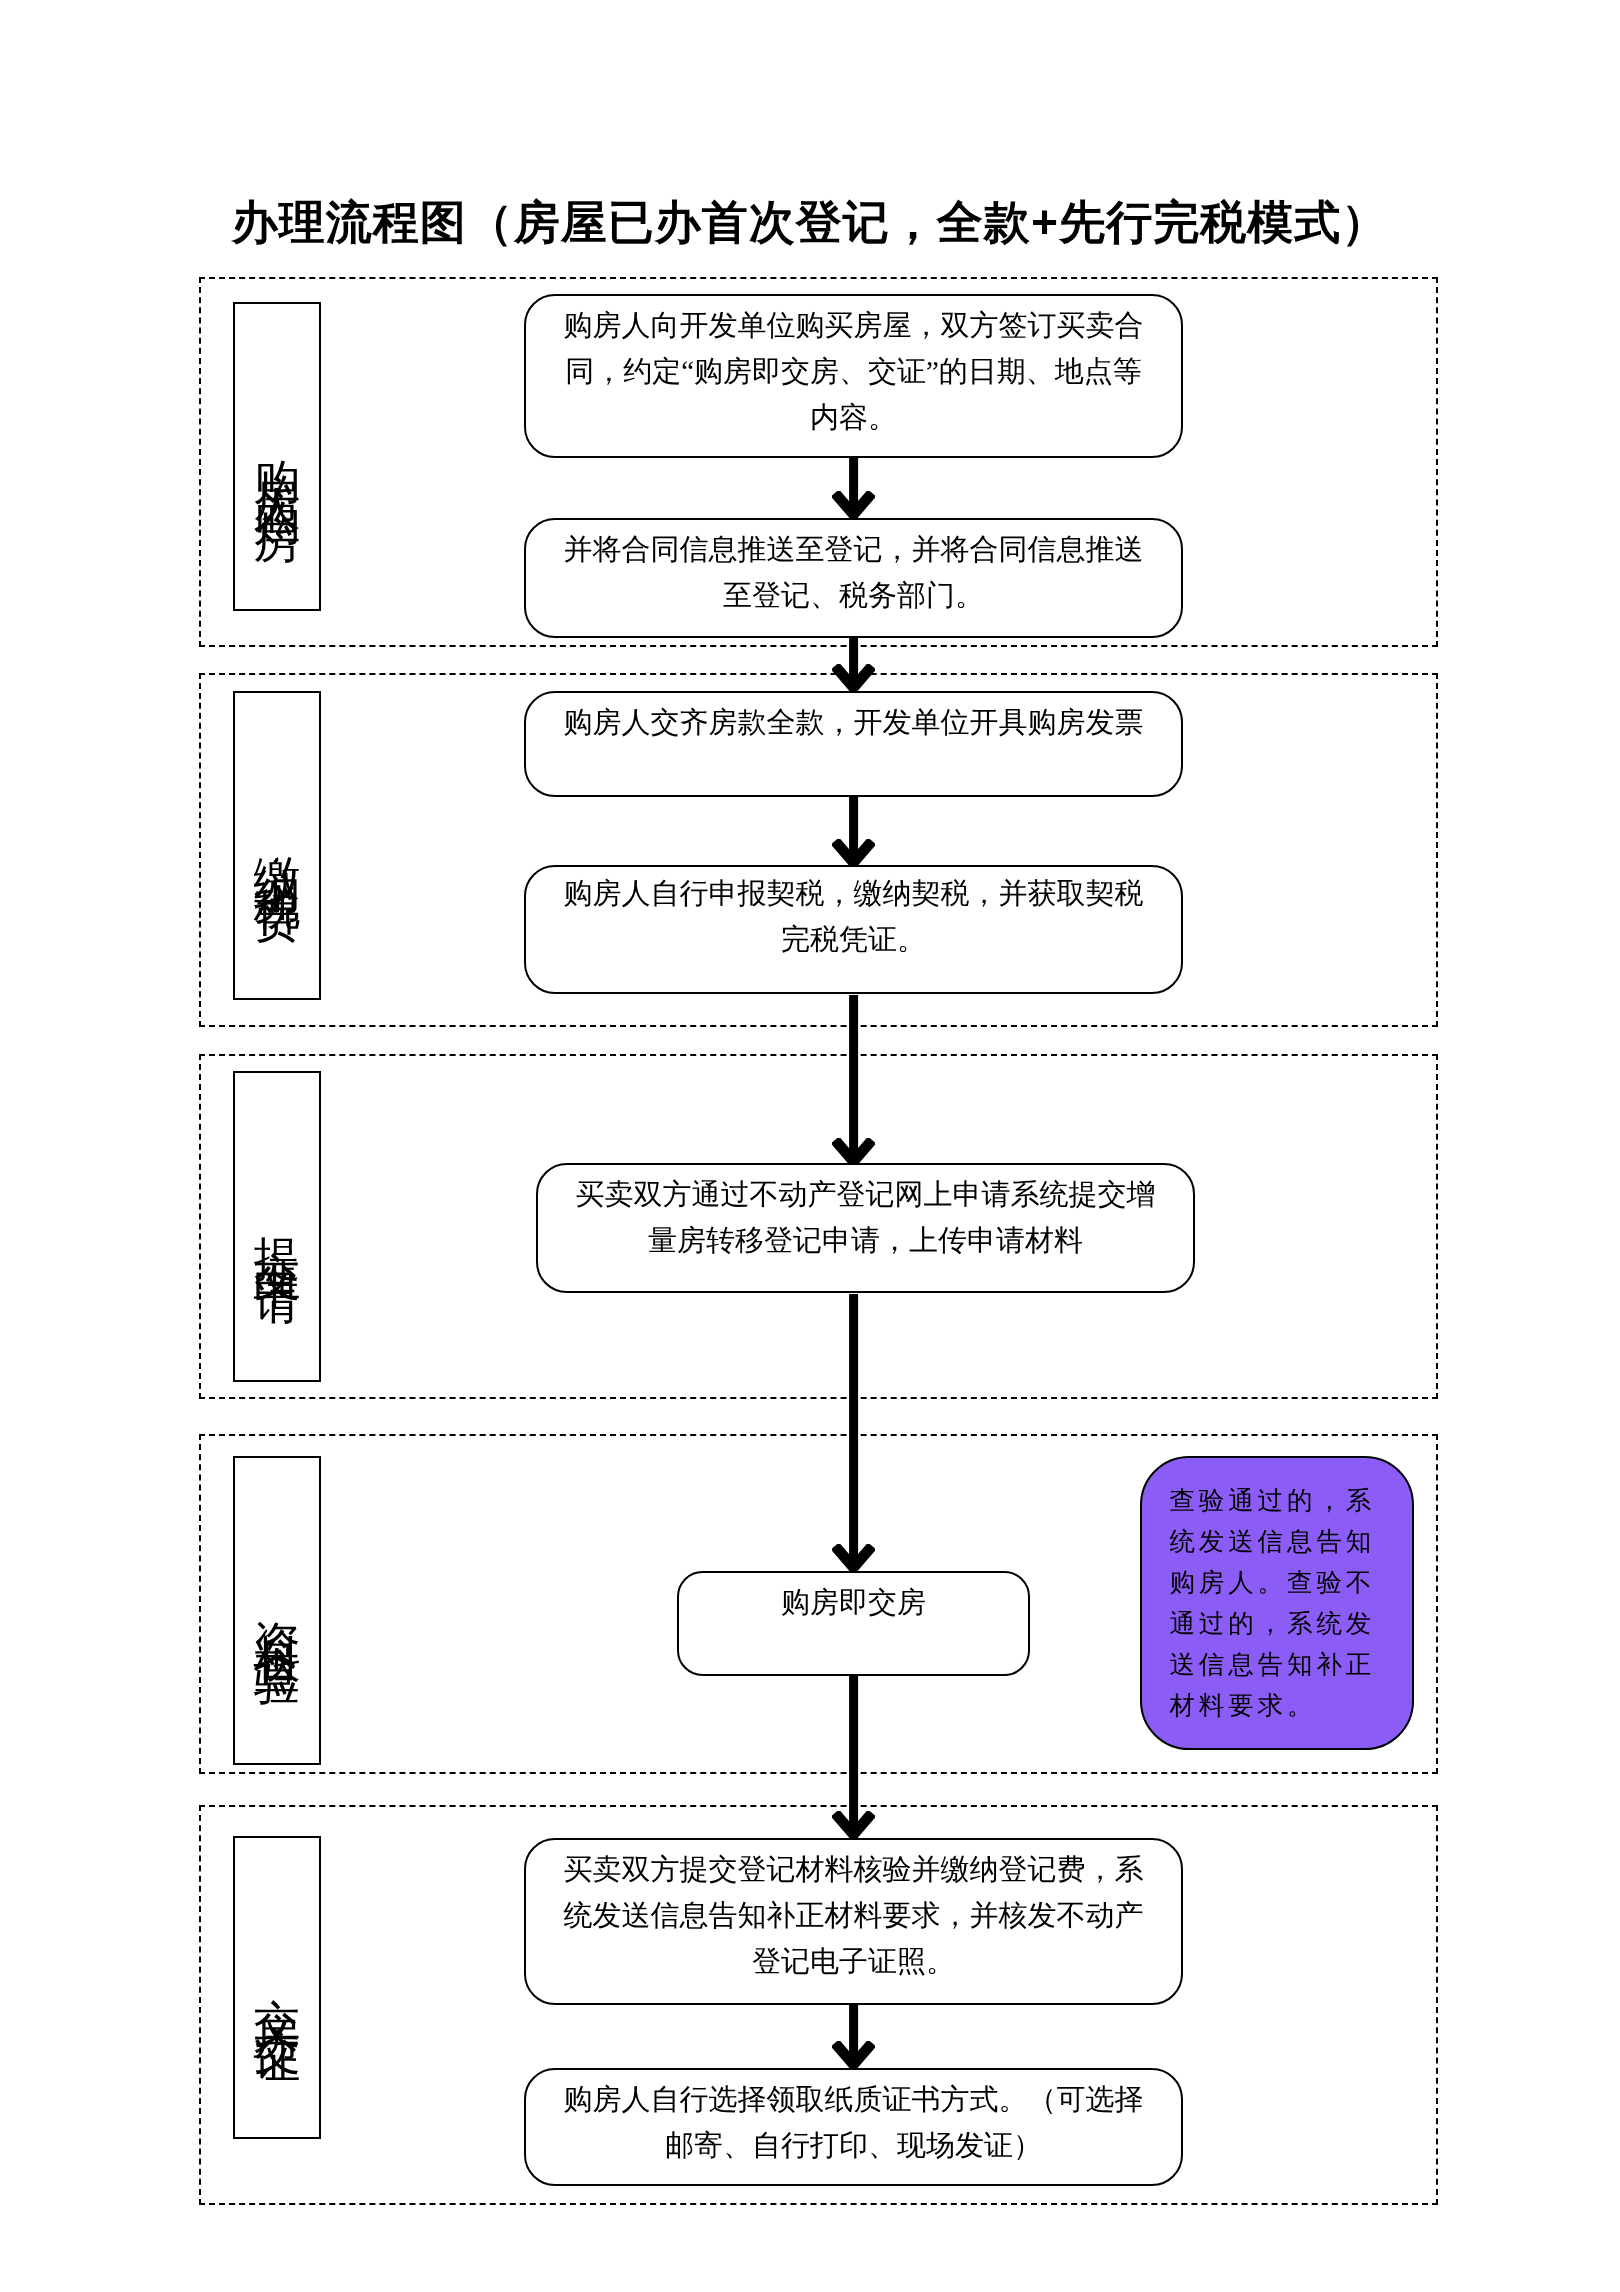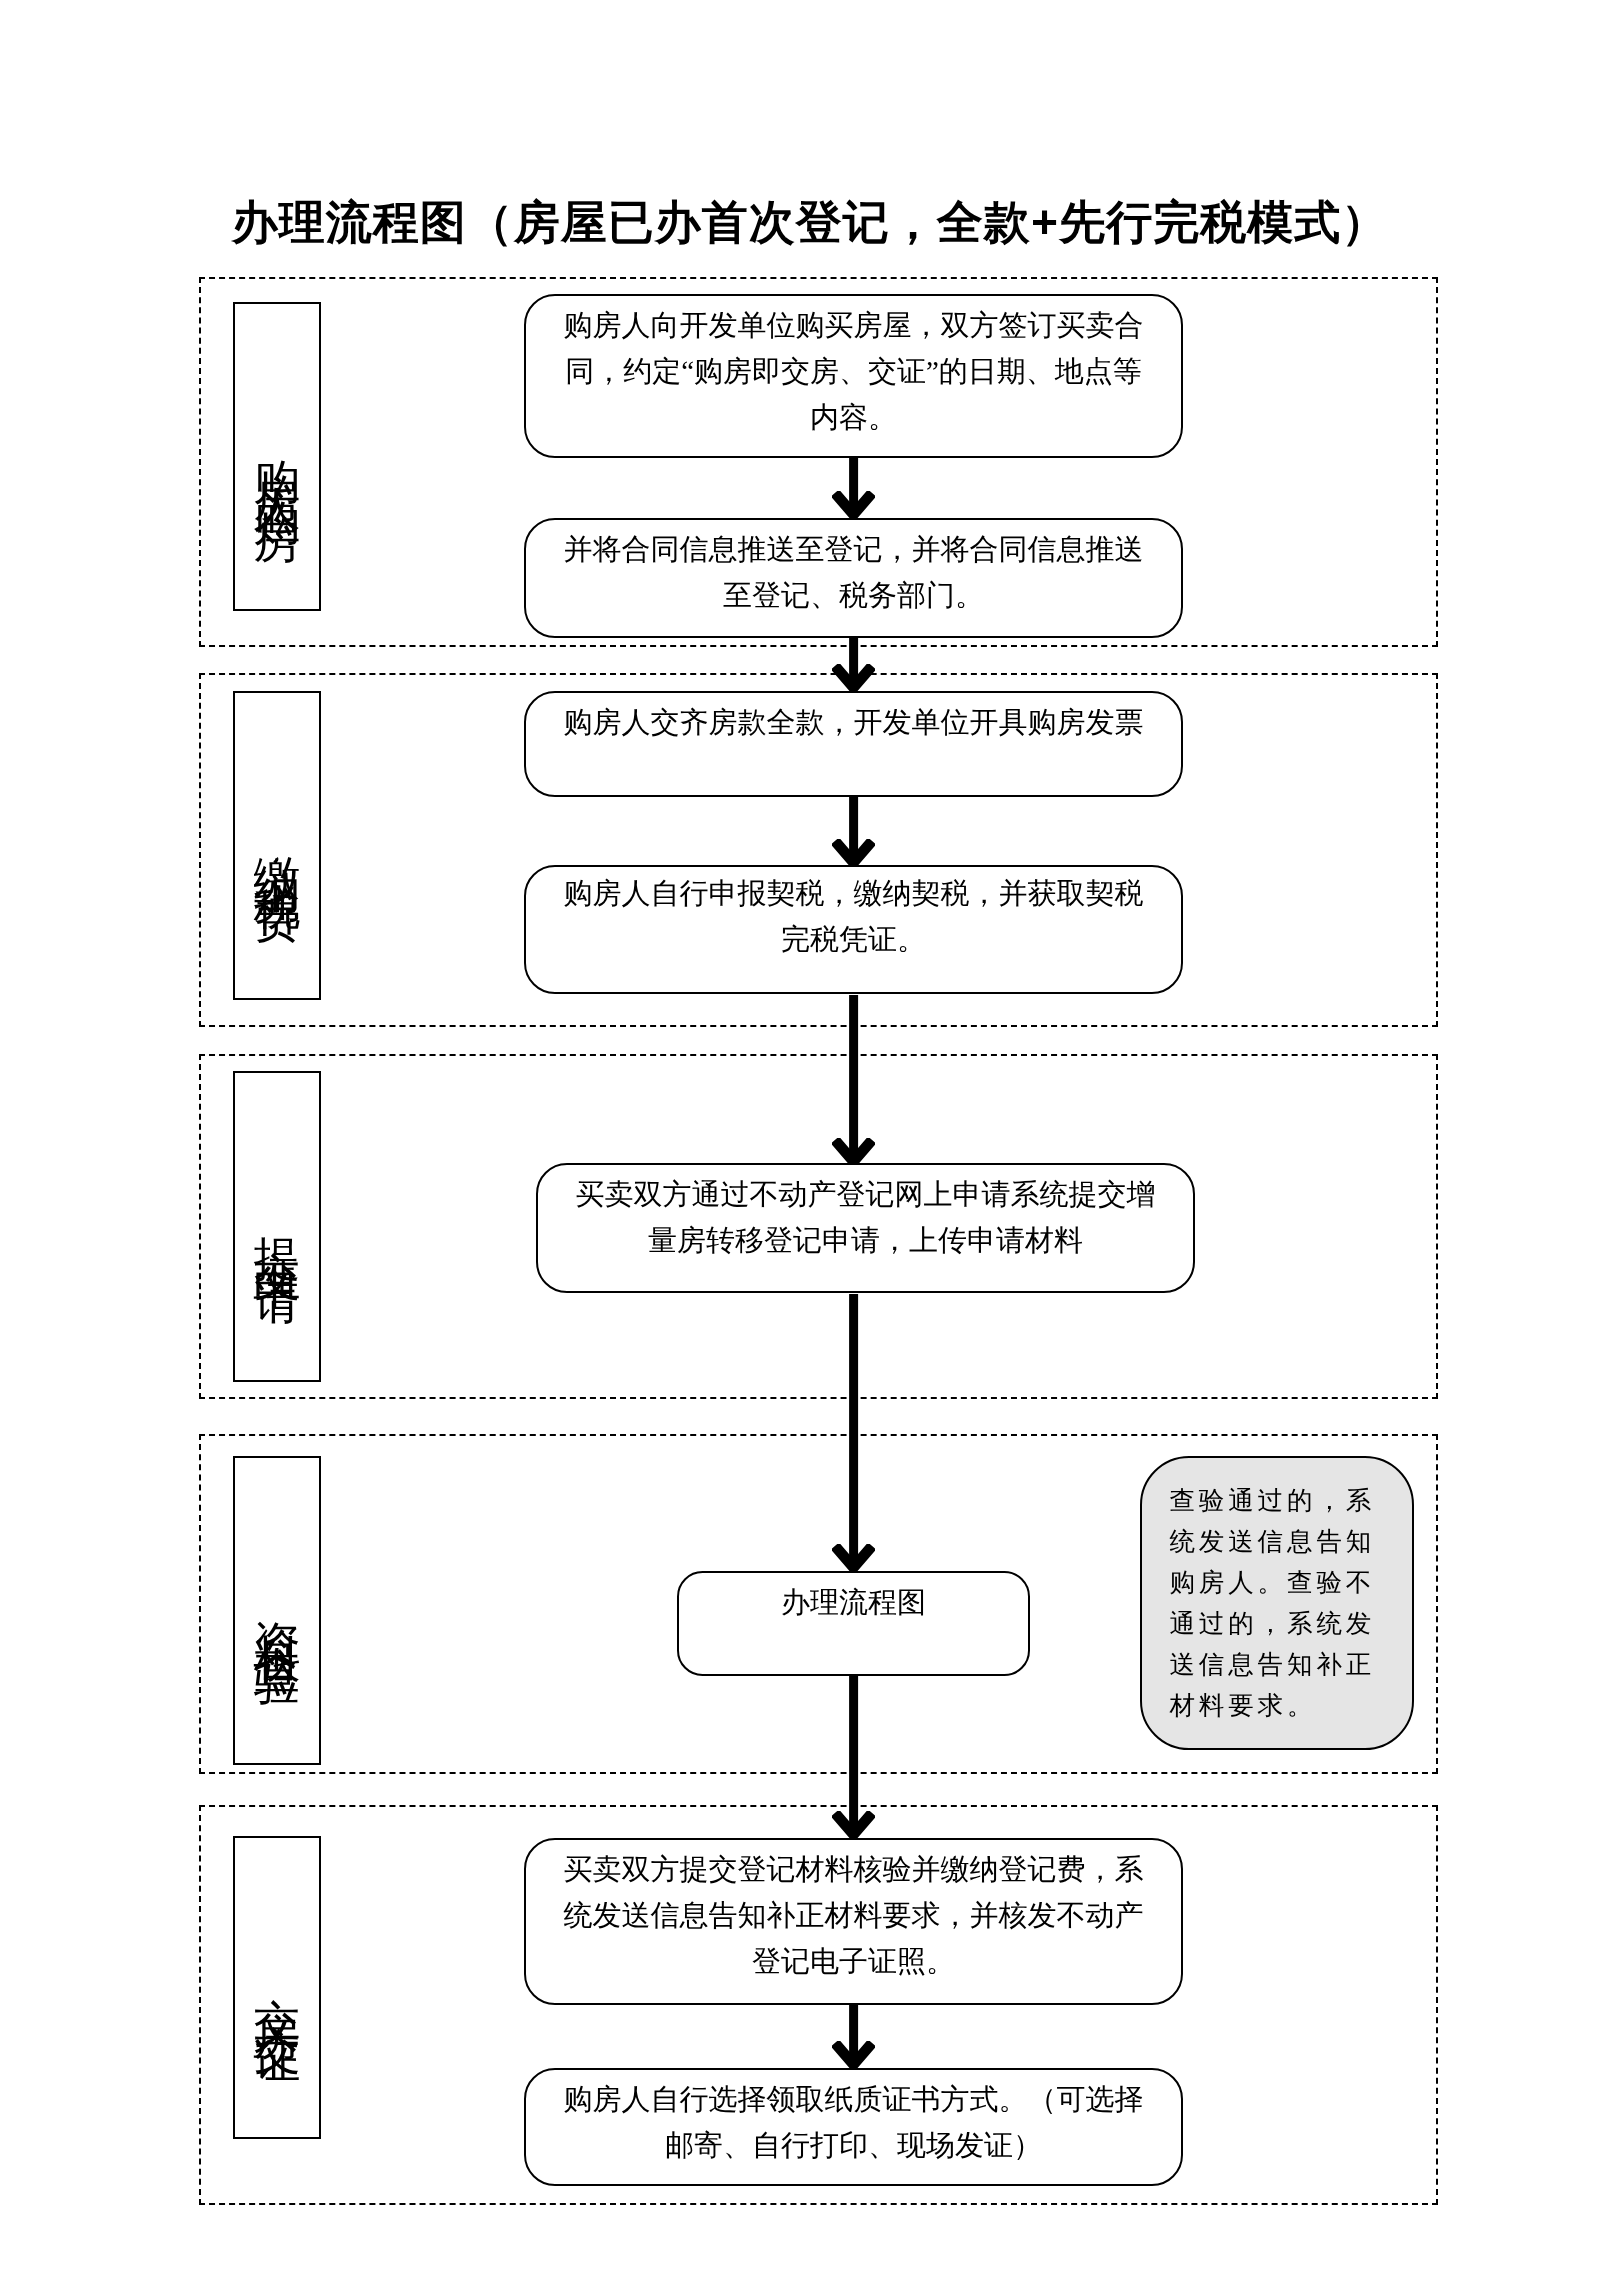--- a/index.html
+++ b/index.html
@@ -22,21 +22,21 @@
     writing-mode:vertical-rl;text-orientation:upright;
     font-size:47px;letter-spacing:13.7px;line-height:1;
   }
   .flow-box{
     border:2.9px solid #000;border-radius:31px;background:#fff;
     display:flex;align-items:flex-start;justify-content:center;
     font-size:29px;line-height:46px;text-align:center;
     padding:5.9px 25.5px;word-break:break-all;
   }
   .note-box{
-    border:2.9px solid #000;border-radius:49px;background:#e5e5e5;
+    border:2.9px solid #000;border-radius:49px;background:#8b5cf6;
     font-size:25.5px;line-height:41px;letter-spacing:3.9px;
     padding:25.5px 27.4px;word-break:break-all;text-align:left;
     display:flex;align-items:center;
   }
   .arrow{width:43px;}
   .arrow .shaft{
     position:absolute;left:50%;transform:translateX(-50%);
     top:0;bottom:2px;width:9.8px;background:#000;
   }
   .arrow .head{position:absolute;left:0;bottom:0;}
@@ -67,21 +67,21 @@
 <div class="abs flow-box" style="left:524px;top:691px;width:659px;height:106px;">
   <span>购房人交齐房款全款，开发单位开具购房发票</span>
 </div>
 <div class="abs flow-box" style="left:524px;top:865px;width:659px;height:129px;font-family:Liberation Mono, monospace;">
   <span>购房人自行申报契税，缴纳契税，并获取契税完税凭证。</span>
 </div>
 <div class="abs flow-box" style="left:536px;top:1163px;width:659px;height:130px;">
   <span>买卖双方通过不动产登记网上申请系统提交增量房转移登记申请，上传申请材料</span>
 </div>
 <div class="abs flow-box" style="left:677px;top:1571px;width:353px;height:105px;border-radius:25.5px;">
-  <span>办理流程图</span>
+  <span>购房即交房</span>
 </div>
 <div class="abs flow-box" style="left:524px;top:1838px;width:659px;height:167px;">
   <span>买卖双方提交登记材料核验并缴纳登记费，系统发送信息告知补正材料要求，并核发不动产登记电子证照。</span>
 </div>
 <div class="abs flow-box" style="left:524px;top:2068px;width:659px;height:118px;">
   <span>购房人自行选择领取纸质证书方式。（可选择邮寄、自行打印、现场发证）</span>
 </div>
 
 <div class="abs note-box" style="left:1140px;top:1456px;width:274px;height:294px;">
   <span>查验通过的，系统发送信息告知购房人。查验不通过的，系统发送信息告知补正材料要求。</span>

